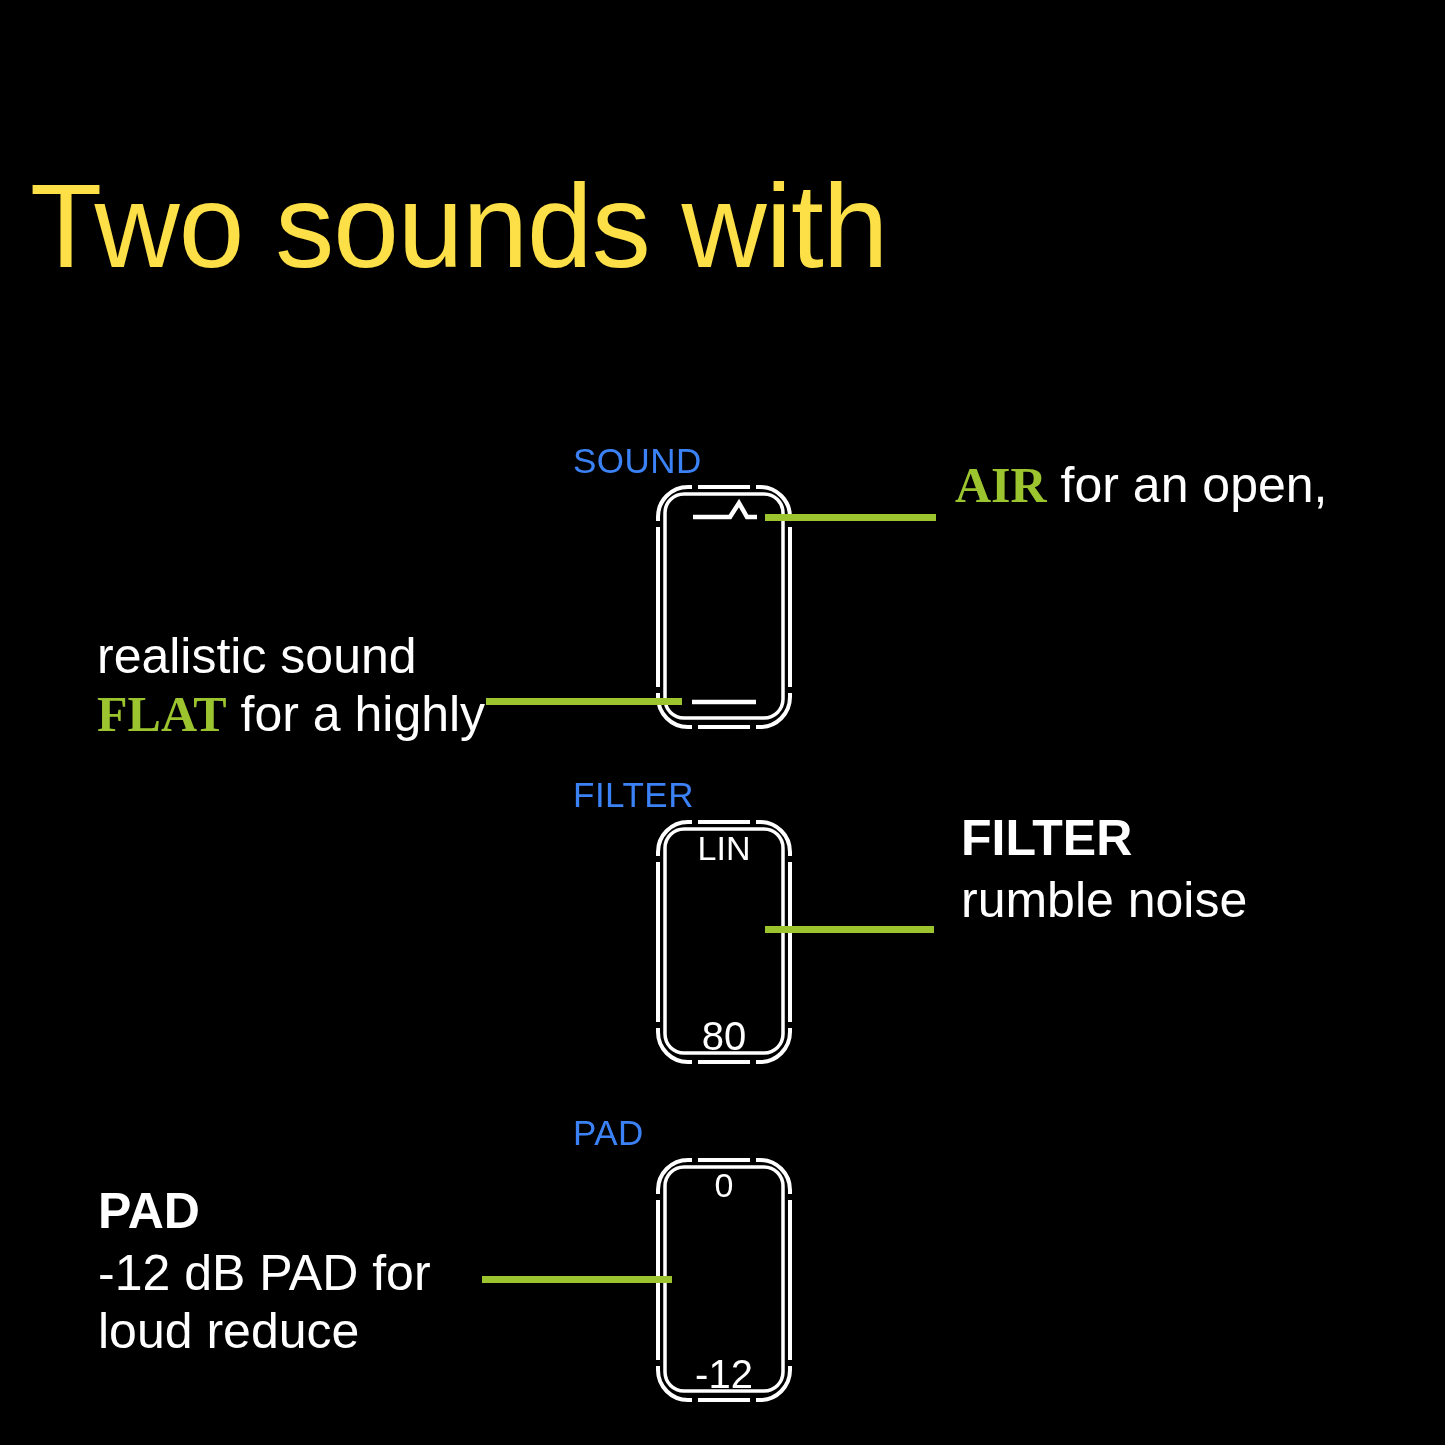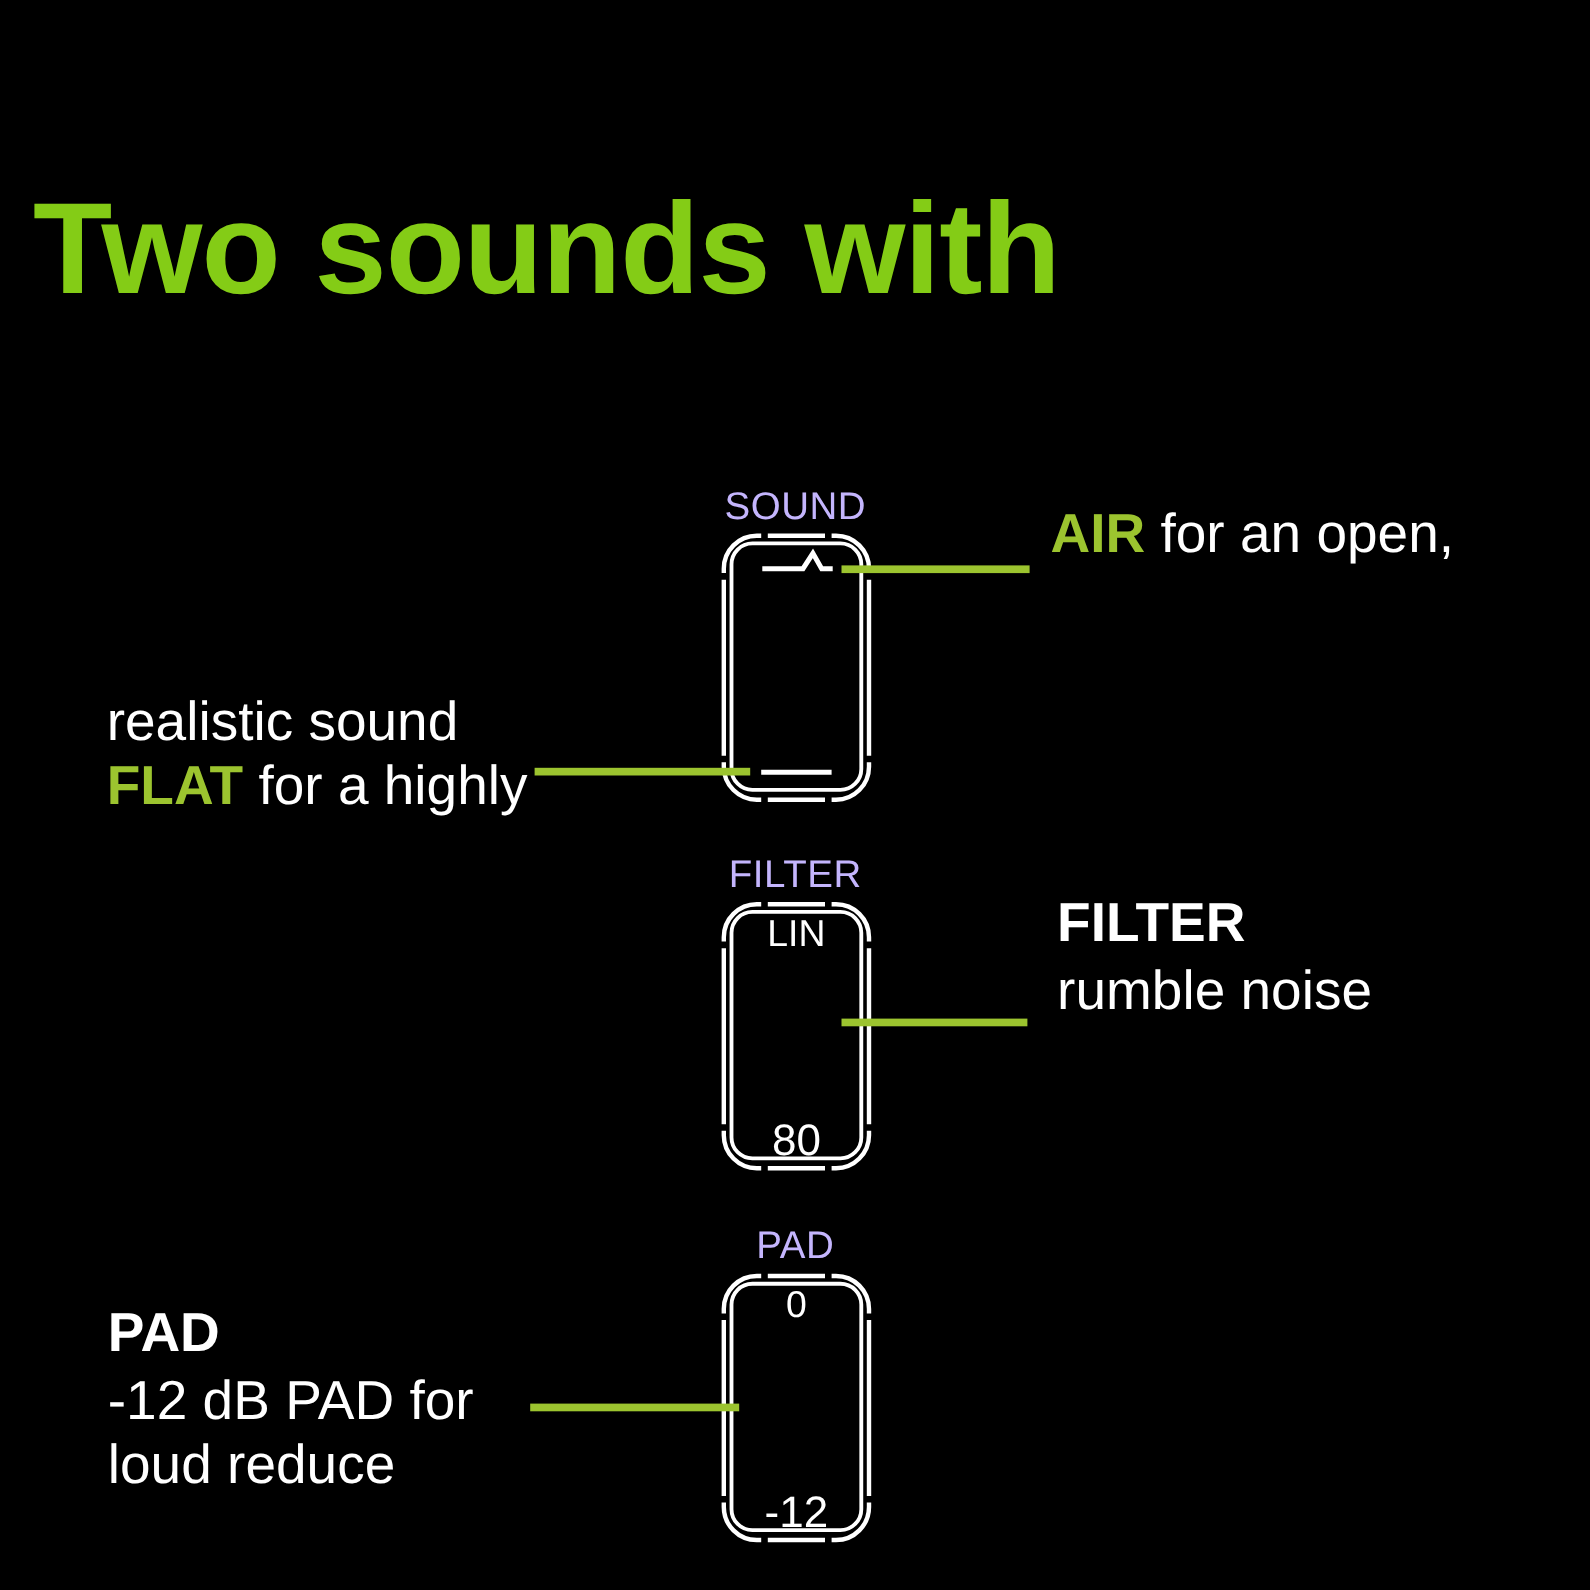--- a/index.html
+++ b/index.html
@@ -10,34 +10,34 @@
     overflow: hidden;
     font-family: "Liberation Sans", sans-serif;
     color: #fff;
   }
   .abs { position: absolute; }
 
   
   .headline {
     left: 30px; top: 167px;
     font-size: 118px;
-    font-weight: 700;
+    font-weight: 400;
     line-height: 118px;
     letter-spacing: -1px;
-    color: #84cc16;
+    color: #fde047;
     white-space: nowrap;
   }
 
   
   .switch-label {
     left: 573px; width: 300px;
-    text-align: center;
+    text-align: left;
     font-size: 35px;
     letter-spacing: 0.5px;
-    color: #c4b5fd;
+    color: #3b82f6;
     line-height: 35px;
     white-space: nowrap;
   }
   svg.switch { overflow: visible; }
   svg.switch .outline { fill: none; stroke: #fff; stroke-width: 4; }
   svg.switch .cap     { fill: none; stroke: #fff; stroke-width: 3.5; }
   svg.switch .glyph   { fill: none; stroke: #fff; stroke-width: 4.5; stroke-linejoin: miter; }
   svg.switch text {
     fill: #fff;
     font-family: "Liberation Sans", sans-serif;
@@ -52,21 +52,21 @@
     background: var(--accent, #9cc42f);
   }
 
   
   .note {
     font-size: 50px;
     line-height: 58px;
     color: #fff;
     white-space: nowrap;
   }
-  .note .kw { color: var(--accent, #9cc42f); font-weight: 700; }
+  .note .kw { color: var(--accent, #9cc42f); font-weight: 700; font-family: Liberation Serif, serif; }
   .note .head { font-weight: 700; display: block; margin-bottom: 4px; }
 </style>
 </head>
 <body style="background: rgb(0, 0, 0); color: rgb(255, 255, 255);">
 
 <div class="abs headline">
   <div>Two sounds with</div>
 </div>
 
 <div class="abs switch-label" style="top:443px">SOUND</div>

